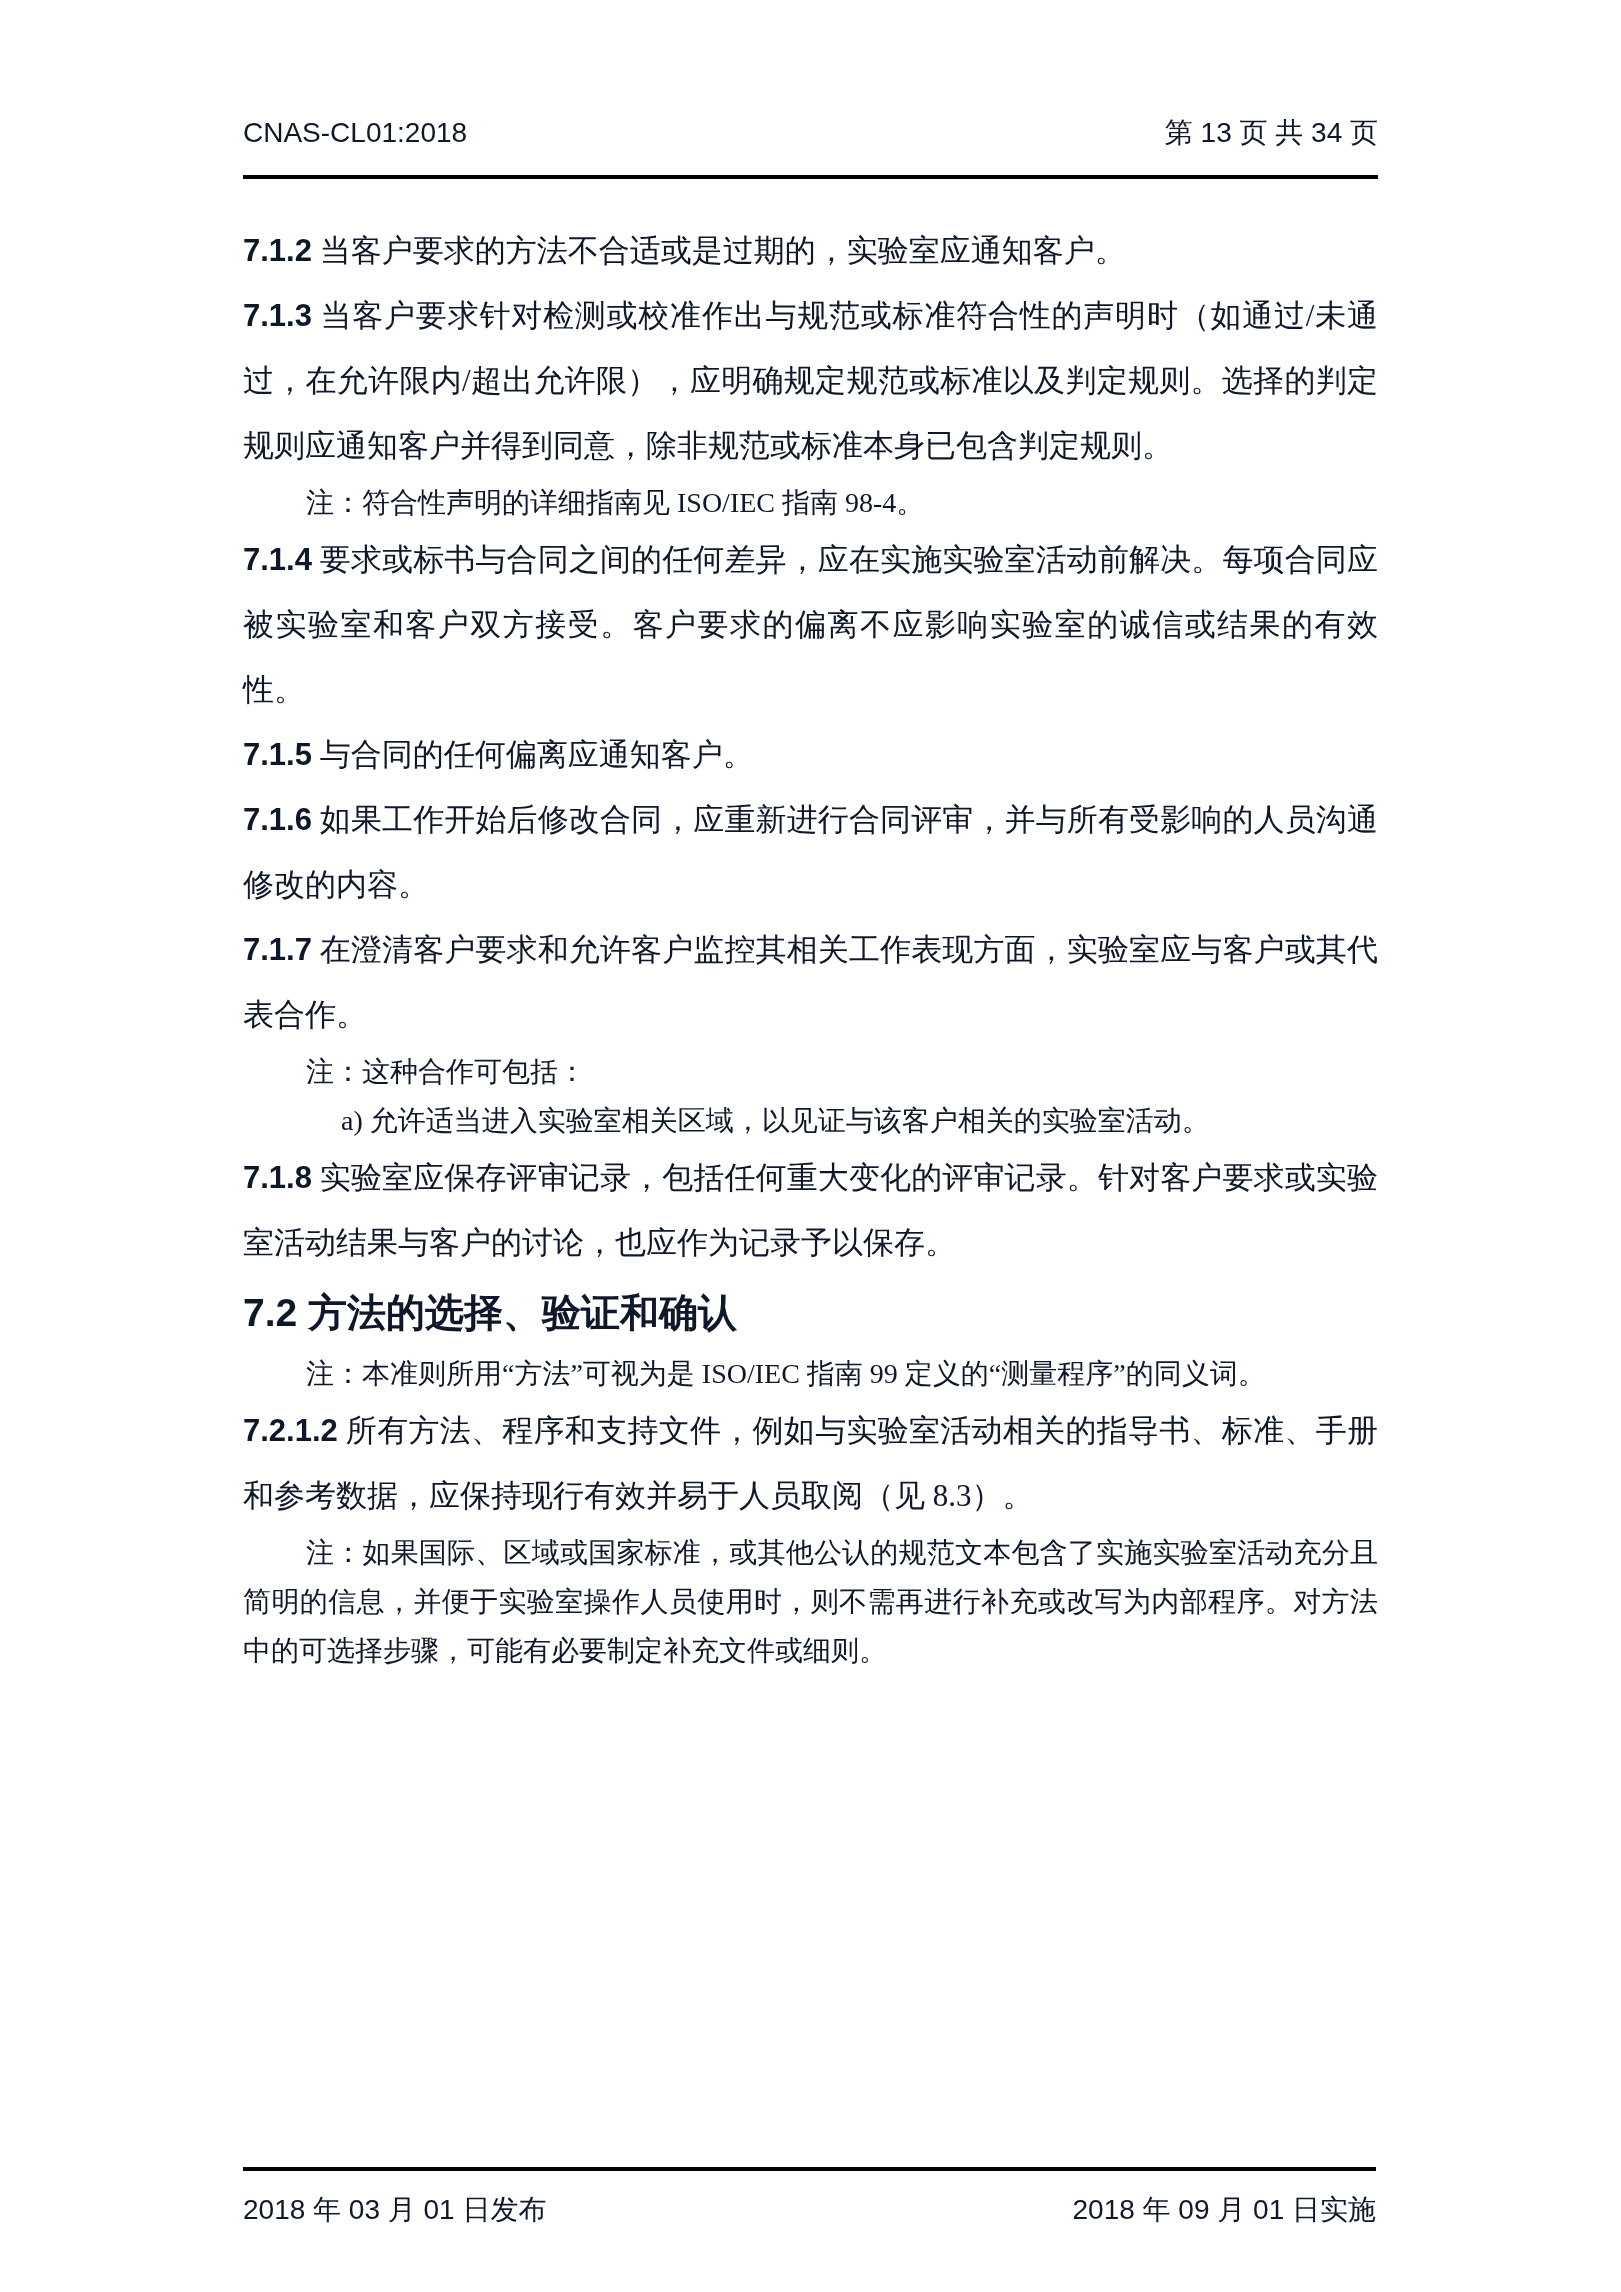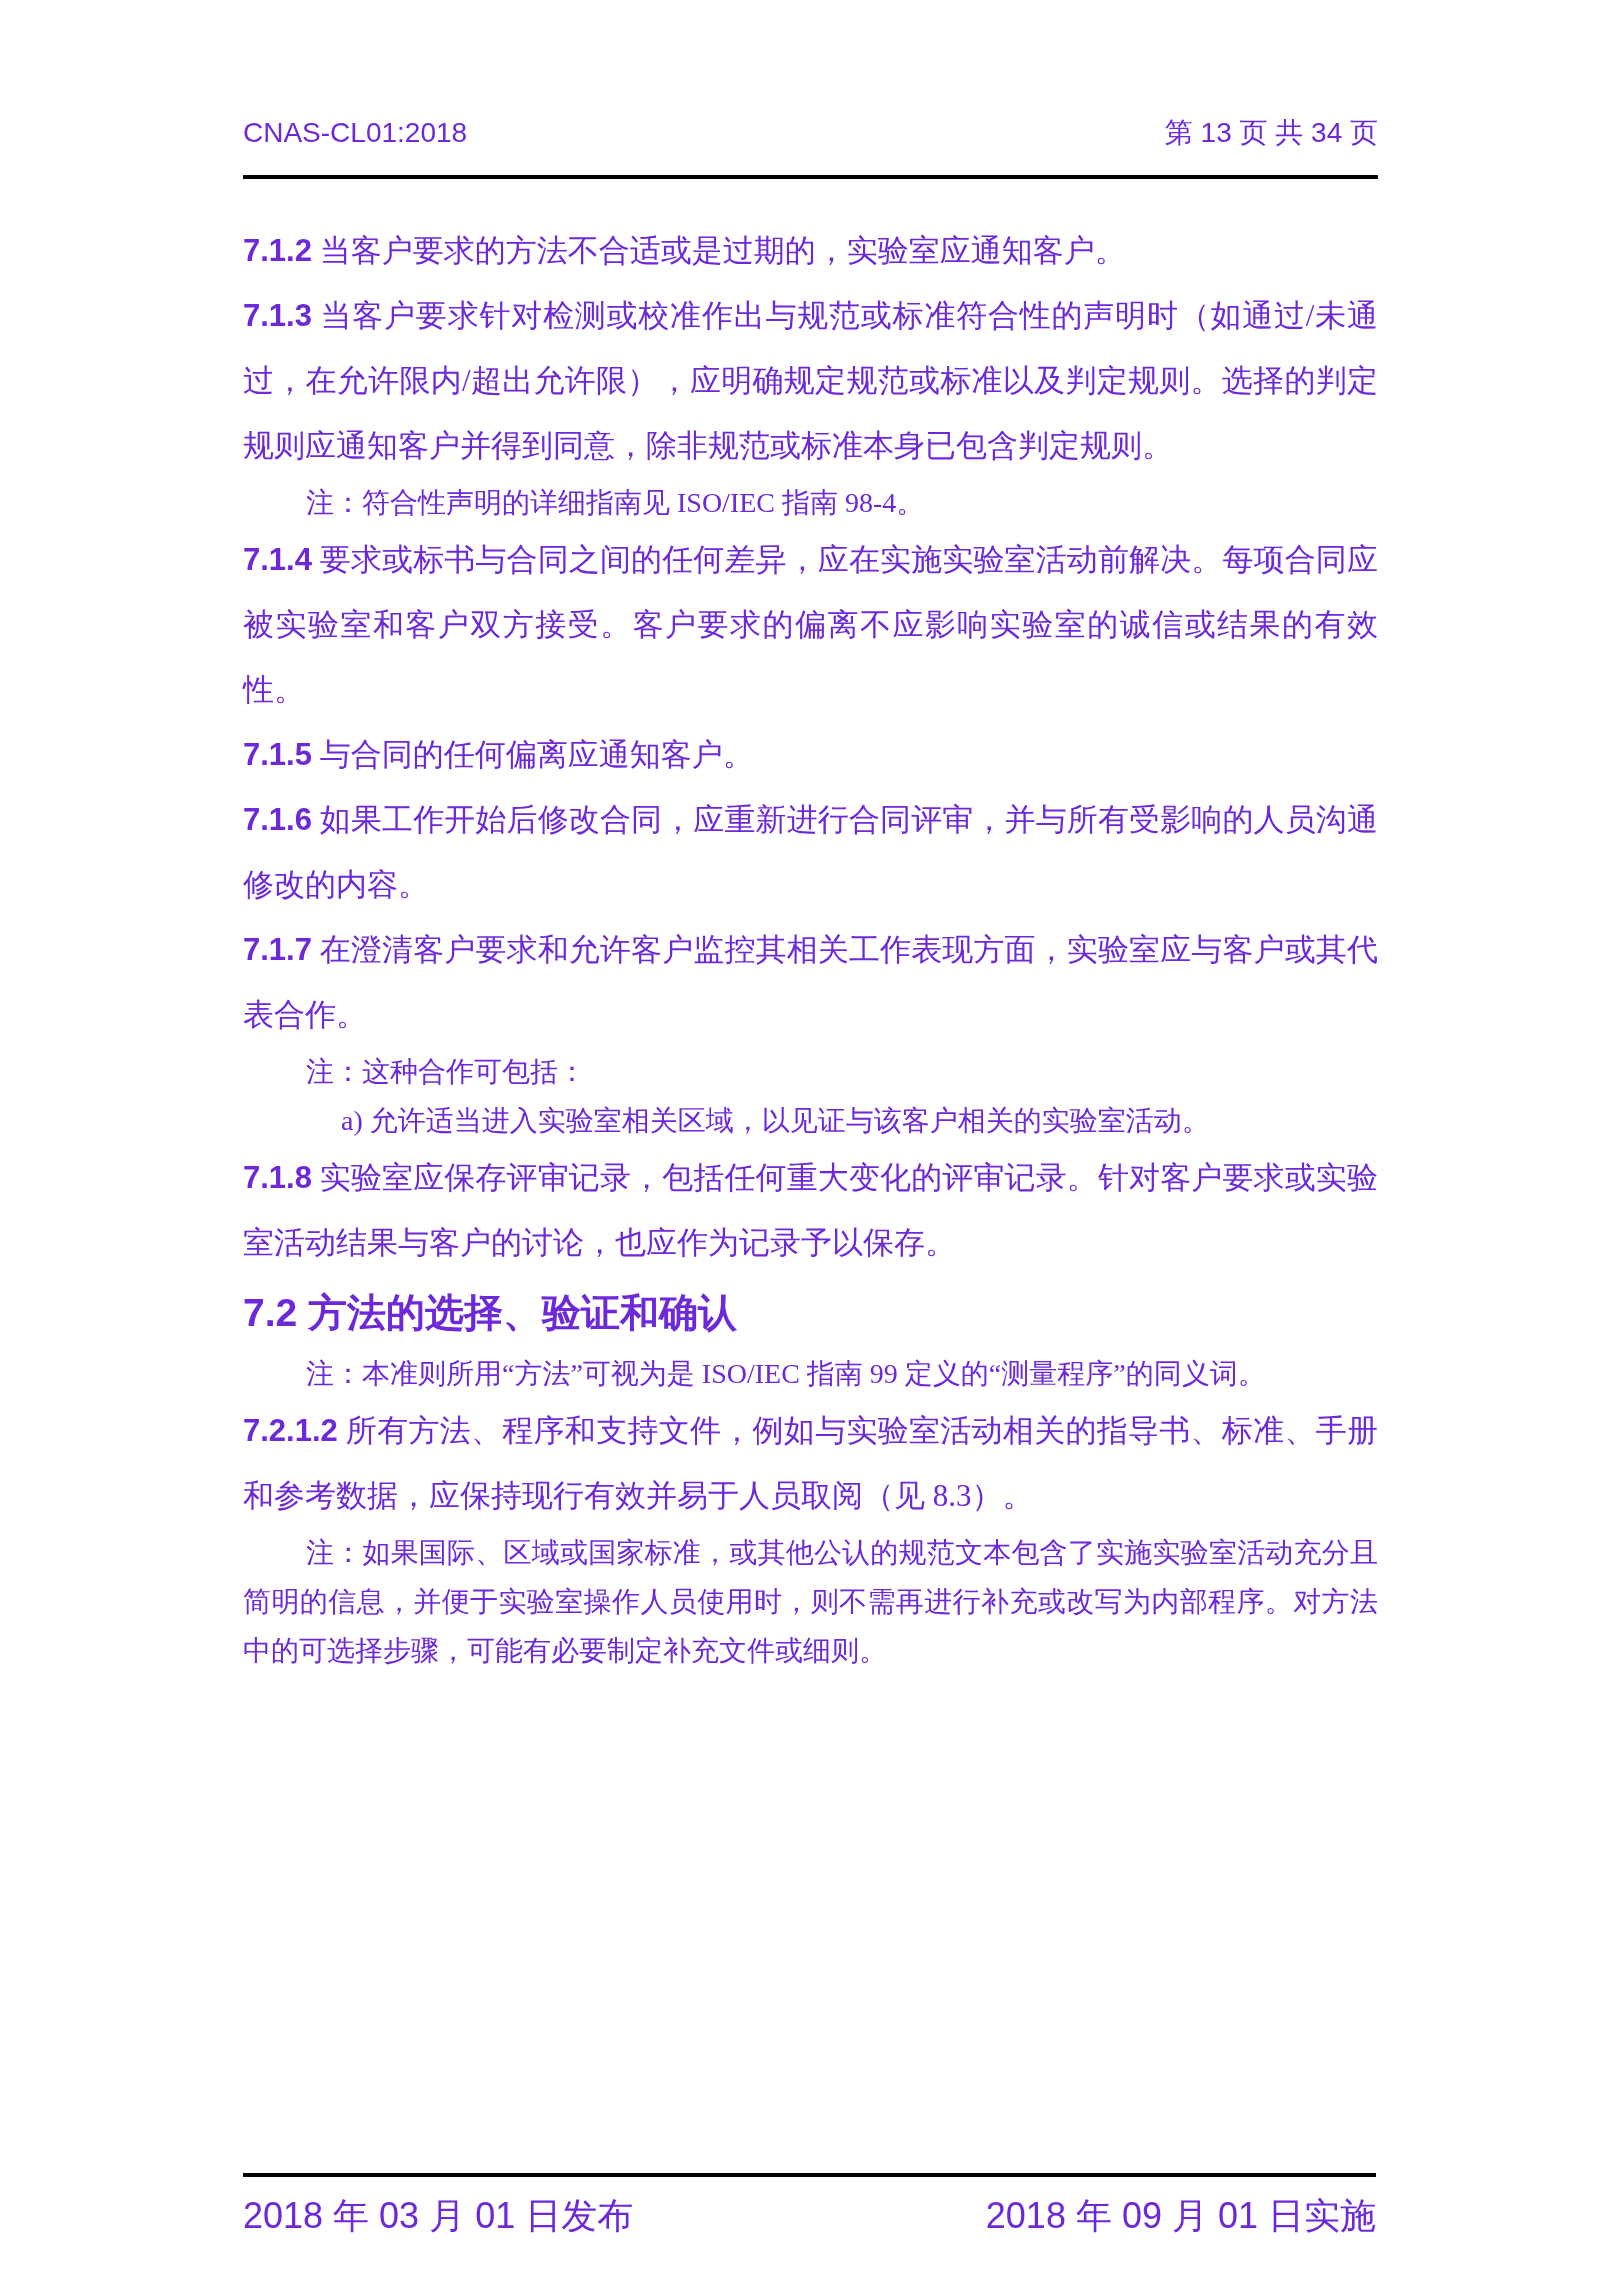--- a/index.html
+++ b/index.html
@@ -2,21 +2,21 @@
 <html><head>
 <meta charset="utf-8">
 <style>
   html, body { margin: 0; padding: 0; background: #888; }
   .page {
     position: relative;
     width: 1621px;
     height: 2293px;
     margin: 0 auto;
     background: #ffffff;
-    color: #6d28d9;
+    color: #0f172a;
     font-family: "Liberation Serif", "DejaVu Serif", serif;
     overflow: hidden;
   }
   .running-header {
     margin: 0 243px;
     padding-top: 116px;
     padding-bottom: 25.5px;
     border-bottom: 4.9px solid #000;
     display: flex;
     justify-content: space-between;
@@ -61,27 +61,27 @@
     font-family: "Liberation Sans", "DejaVu Sans", sans-serif;
     font-weight: bold;
     font-size: 32px;
     line-height: 39px;
     margin: 7.8px 0 7.8px 0 !important;
   }
   .running-footer {
     position: absolute;
     left: 243px;
     right: 245px;
-    bottom: 61px;
+    bottom: 67px;
     border-top: 4.9px solid #000;
     padding-top: 21.6px;
     display: flex;
     justify-content: space-between;
     font-family: "Liberation Sans", "DejaVu Sans", sans-serif;
-    font-size: 36px;
+    font-size: 28px;
     line-height: 33px;
   }
 </style>
 </head>
 <body>
 
 <div class="page">
 
   <div class="running-header">
     <span>CNAS-CL01:2018</span>

